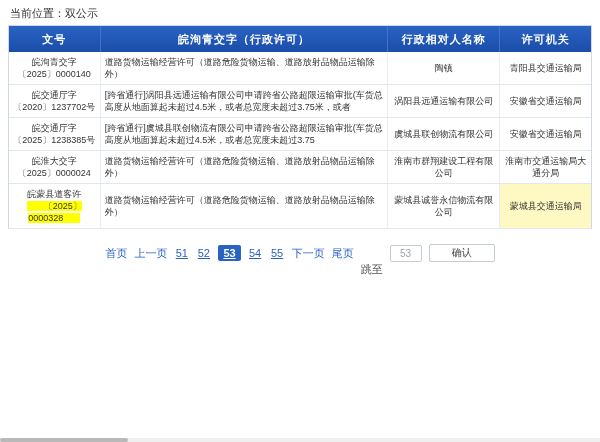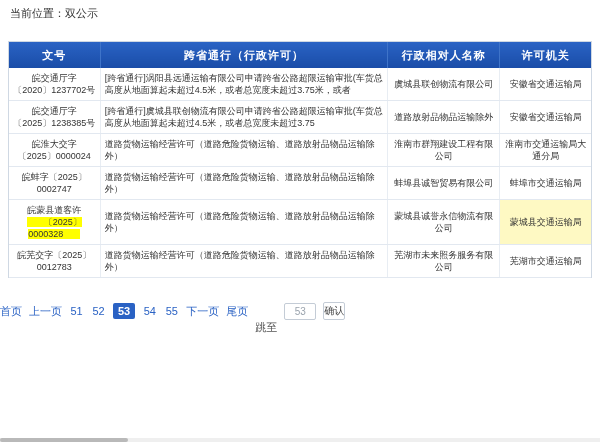--- a/index.html
+++ b/index.html
@@ -18,21 +18,21 @@
   .breadcrumb {
     padding: 6px 10px 5px 10px;
     font-size: 11px;
     color: #333;
     line-height: 14px;
     white-space: nowrap;
   }
   .breadcrumb .bc-label { color: #333; }
   .breadcrumb .bc-current { color: #333; }
   .table-wrap {
-    margin: 16px 8px;
+    margin: 0 8px;
     border: 1px solid #cfd8e3;
     border-bottom: none;
   }
   table.grid {
     width: 100%;
     border-collapse: collapse;
     table-layout: fixed;
     font-size: 9px;
     color: #222;
   }
@@ -64,35 +64,37 @@
   td.c-org { text-align: center; width: 78px; }
   .hl { background: #fef9c3; }
   .hl-inline {
     background: #ffff00;
     display: inline;
     padding: 0 17px;
   }
   .pager {
     display: flex;
     align-items: center;
+    justify-content: center;
     gap: 7px;
     height: 34px;
     margin-top: 7px;
     font-size: 11px;
     color: #2a62c4;
   }
   .pager a {
     color: #2a62c4;
     text-decoration: none;
     cursor: pointer;
   }
   .pager .pnum {
     min-width: 15px;
     text-align: center;
     color: #2a62c4;
+    text-decoration: underline;
   }
   .pager .pnum.active {
     background: #2a62c4;
     color: #fff;
     border-radius: 2px;
     padding: 2px 5px;
     font-weight: bold;
   }
   .pager .jump-label { color: #555; margin-top: 32px; }
   .pager input.jump-input {
@@ -106,21 +108,21 @@
     padding: 0;
     font-family: "Liberation Sans", sans-serif;
   }
   .pager .confirm-btn {
     border: 1px solid #c4ccd6;
     background: #fff;
     border-radius: 2px;
     font-size: 10px;
     color: #444;
     height: 18px;
-    padding: 0 0;
+    padding: 0 22px;
     cursor: pointer;
     font-family: "Liberation Sans", sans-serif;
   }
   .scroll-strip {
     position: absolute;
     left: 0; right: 0; bottom: 0;
     height: 4px;
     background: #efefef;
   }
   .scroll-thumb {
@@ -138,64 +140,58 @@
 
   <div class="breadcrumb">
     <span class="bc-label">当前位置：</span><span class="bc-current">双公示</span>
   </div>
 
   <div class="table-wrap">
     <table class="grid">
       <thead>
         <tr>
           <th style="width:78px">文号</th>
-          <th style="width:246px">跨省通行（行政许可）</th>
+          <th style="width:246px">皖洵青交字（行政许可）</th>
           <th style="width:96px">行政相对人名称</th>
           <th style="width:78px">许可机关</th>
         </tr>
       </thead>
       <tbody>
         <tr>
+          <td class="c-doc">皖洵青交字〔2025〕0000140</td>
+          <td class="c-name">道路货物运输经营许可（道路危险货物运输、道路放射品物品运输除外）</td>
+          <td class="c-party">陶镇</td>
+          <td class="c-org">青阳县交通运输局</td>
+        </tr>
+        <tr>
           <td class="c-doc">皖交通厅字〔2020〕1237702号</td>
           <td class="c-name">[跨省通行]涡阳县远通运输有限公司申请跨省公路超限运输审批(车货总高度从地面算起未超过4.5米，或者总宽度未超过3.75米，或者</td>
-          <td class="c-party">虞城县联创物流有限公司</td>
+          <td class="c-party">涡阳县远通运输有限公司</td>
           <td class="c-org">安徽省交通运输局</td>
         </tr>
         <tr>
           <td class="c-doc">皖交通厅字〔2025〕1238385号</td>
           <td class="c-name">[跨省通行]虞城县联创物流有限公司申请跨省公路超限运输审批(车货总高度从地面算起未超过4.5米，或者总宽度未超过3.75</td>
-          <td class="c-party">道路放射品物品运输除外</td>
+          <td class="c-party">虞城县联创物流有限公司</td>
           <td class="c-org">安徽省交通运输局</td>
         </tr>
         <tr>
           <td class="c-doc">皖淮大交字〔2025〕0000024</td>
           <td class="c-name">道路货物运输经营许可（道路危险货物运输、道路放射品物品运输除外）</td>
           <td class="c-party">淮南市群翔建设工程有限公司</td>
           <td class="c-org">淮南市交通运输局大通分局</td>
-        </tr>
-        <tr>
-          <td class="c-doc">皖蚌字〔2025〕0002747</td>
-          <td class="c-name">道路货物运输经营许可（道路危险货物运输、道路放射品物品运输除外）</td>
-          <td class="c-party">蚌埠县诚智贸易有限公司</td>
-          <td class="c-org">蚌埠市交通运输局</td>
         </tr>
         <tr>
           <td class="c-doc">
             <span>皖蒙县道客许</span><br>
             <span class="hl-inline">〔2025〕0000328</span>
           </td>
           <td class="c-name">道路货物运输经营许可（道路危险货物运输、道路放射品物品运输除外）</td>
           <td class="c-party">蒙城县诚誉永信物流有限公司</td>
           <td class="c-org hl">蒙城县交通运输局</td>
-        </tr>
-        <tr>
-          <td class="c-doc">皖芜交字〔2025〕0012783</td>
-          <td class="c-name">道路货物运输经营许可（道路危险货物运输、道路放射品物品运输除外）</td>
-          <td class="c-party">芜湖市未来照务服务有限公司</td>
-          <td class="c-org">芜湖市交通运输局</td>
         </tr>
       </tbody>
     </table>
   </div>
 
   <div class="pager">
     <a>首页</a>
     <a>上一页</a>
     <a class="pnum">51</a>
     <a class="pnum">52</a>

